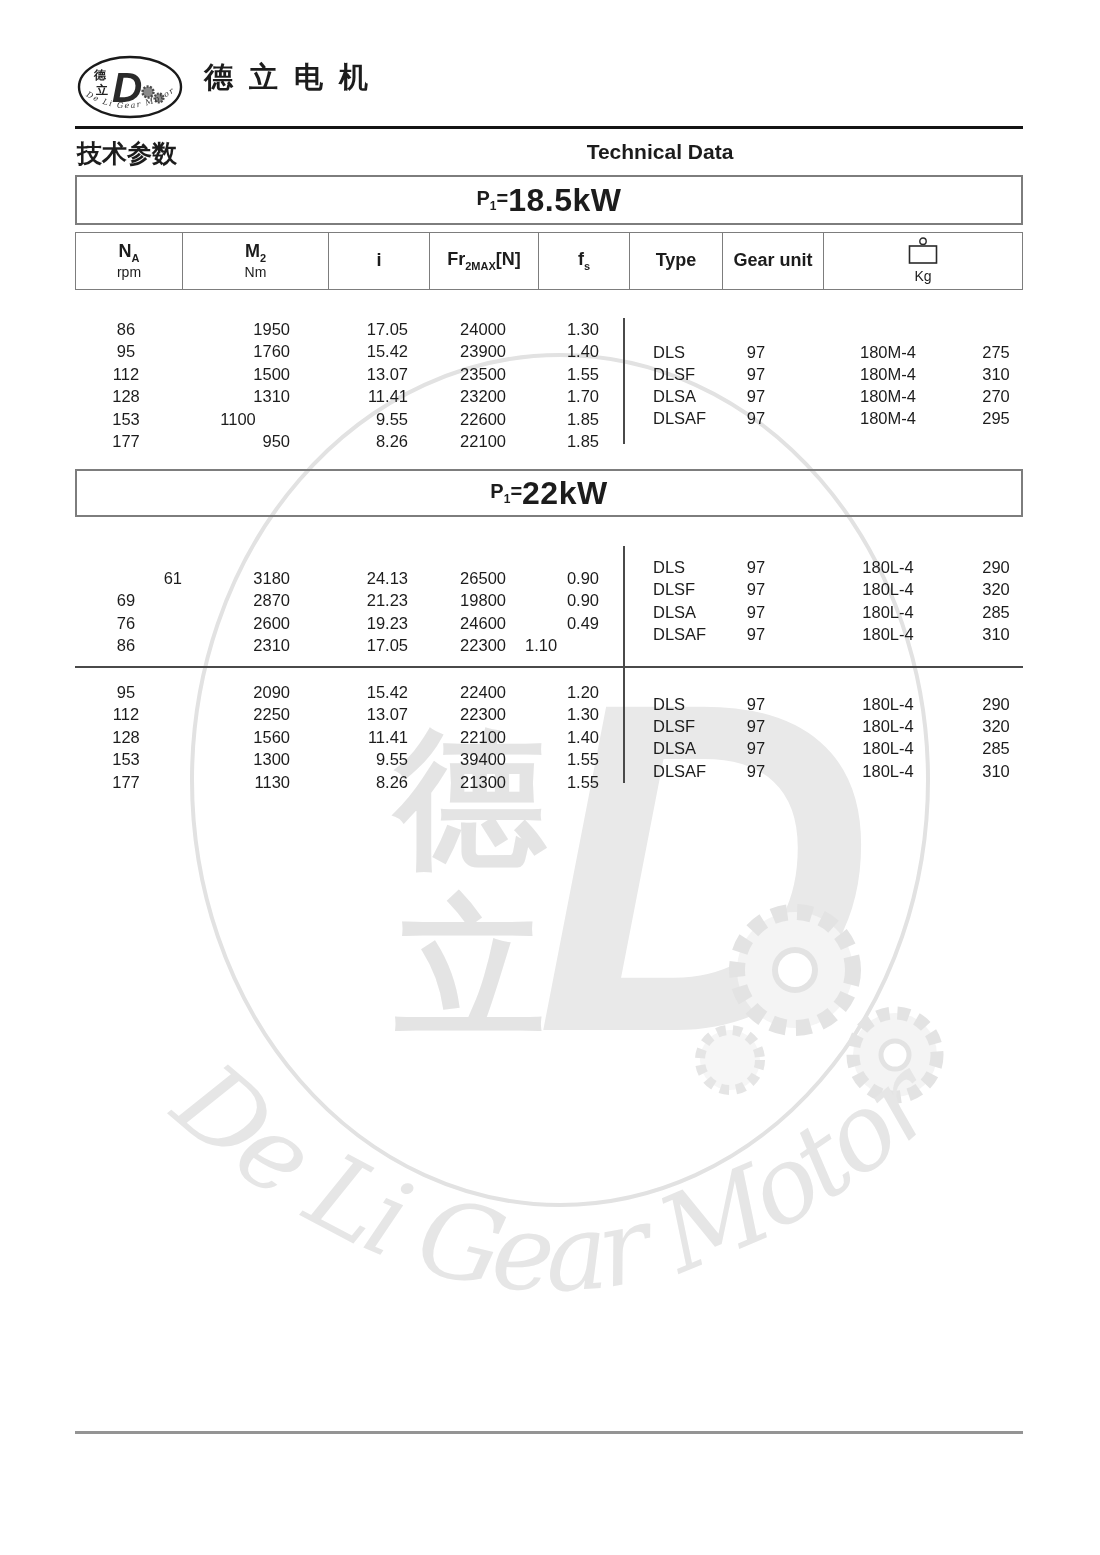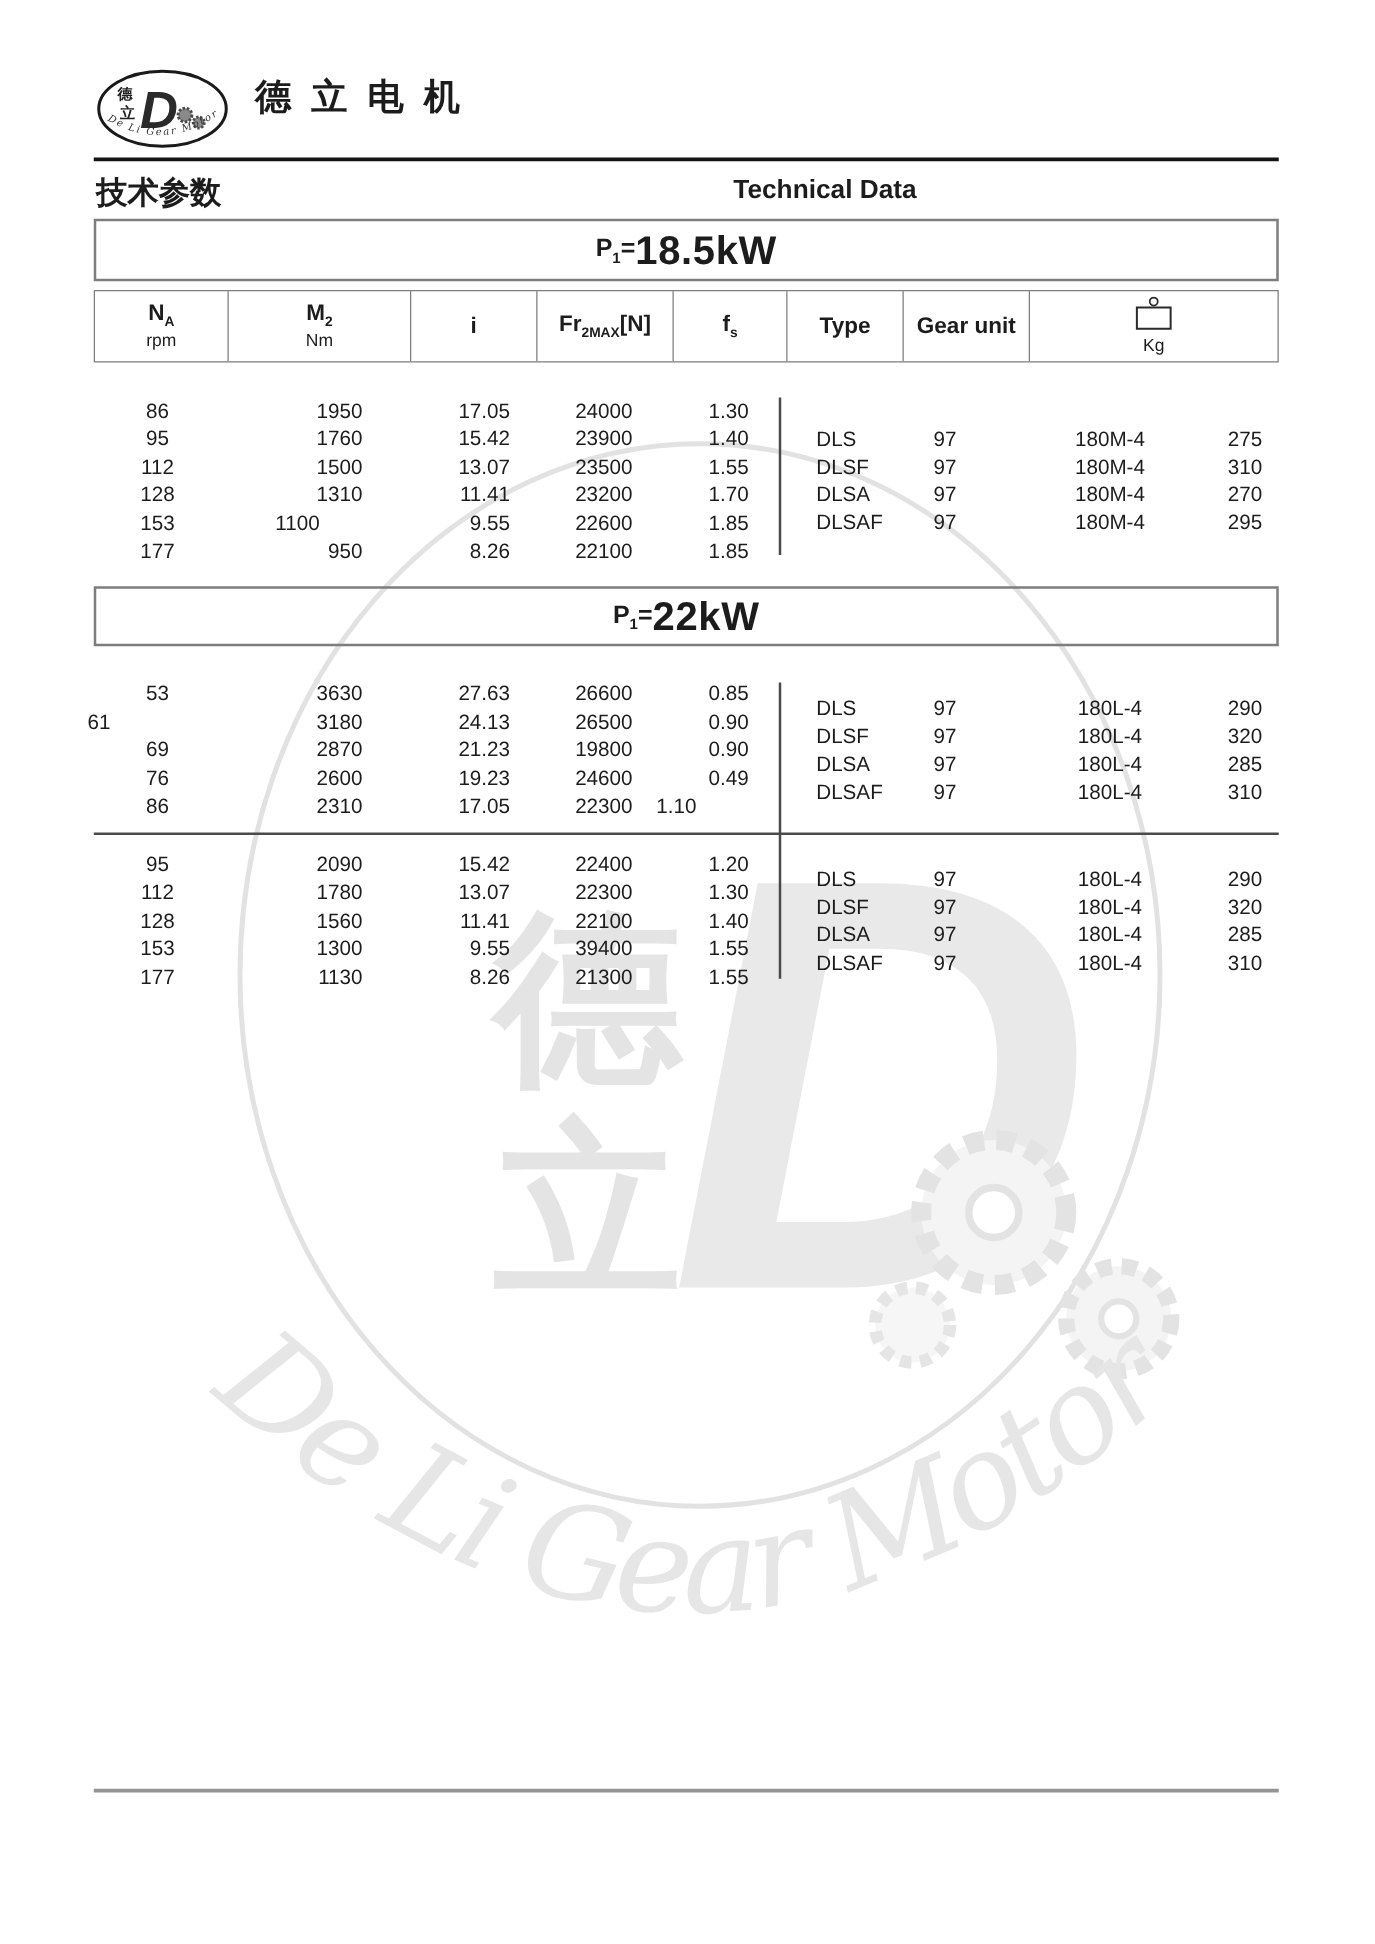--- a/index.html
+++ b/index.html
@@ -205,29 +205,22 @@
       <span class="dcell" style="left: 722px; width: 68px; text-align: center;">97</span>
       <span class="dcell" style="left: 834px; width: 108px; text-align: center;">180M-4</span>
       <span class="dcell" style="left: 962px; width: 68px; text-align: center;">270</span>
     </div>
     <div class="drow fg" style="top: 408.4px;">
       <span class="dcell" style="left: 653px; width: 90px; text-align: left;">DLSAF</span>
       <span class="dcell" style="left: 722px; width: 68px; text-align: center;">97</span>
       <span class="dcell" style="left: 834px; width: 108px; text-align: center;">180M-4</span>
       <span class="dcell" style="left: 962px; width: 68px; text-align: center;">295</span>
     </div>
-    <div class="drow fg" style="top: 545px;">
-      <span class="dcell" style="left: 70px; width: 112px; text-align: center;">53</span>
-      <span class="dcell" style="left: 186px; width: 104px; text-align: right;">3630</span>
-      <span class="dcell" style="left: 304px; width: 104px; text-align: right;">27.63</span>
-      <span class="dcell" style="left: 402px; width: 104px; text-align: right;">26600</span>
-      <span class="dcell" style="left: 525px; width: 74px; text-align: right;">0.85</span>
-    </div>
     <div class="drow fg" style="top: 567.5px;">
-      <span class="dcell" style="left: 70px; width: 112px; text-align: left;">61</span>
+      <span class="dcell" style="left: 70px; width: 112px; text-align: right;">61</span>
       <span class="dcell" style="left: 186px; width: 104px; text-align: right;">3180</span>
       <span class="dcell" style="left: 304px; width: 104px; text-align: right;">24.13</span>
       <span class="dcell" style="left: 402px; width: 104px; text-align: right;">26500</span>
       <span class="dcell" style="left: 525px; width: 74px; text-align: right;">0.90</span>
     </div>
     <div class="drow fg" style="top: 590px;">
       <span class="dcell" style="left: 70px; width: 112px; text-align: center;">69</span>
       <span class="dcell" style="left: 186px; width: 104px; text-align: right;">2870</span>
       <span class="dcell" style="left: 304px; width: 104px; text-align: right;">21.23</span>
       <span class="dcell" style="left: 402px; width: 104px; text-align: right;">19800</span>
@@ -273,21 +266,21 @@
     </div>
     <div class="drow fg" style="top: 682px;">
       <span class="dcell" style="left: 70px; width: 112px; text-align: center;">95</span>
       <span class="dcell" style="left: 186px; width: 104px; text-align: right;">2090</span>
       <span class="dcell" style="left: 304px; width: 104px; text-align: right;">15.42</span>
       <span class="dcell" style="left: 402px; width: 104px; text-align: right;">22400</span>
       <span class="dcell" style="left: 525px; width: 74px; text-align: right;">1.20</span>
     </div>
     <div class="drow fg" style="top: 704.4px;">
       <span class="dcell" style="left: 70px; width: 112px; text-align: center;">112</span>
-      <span class="dcell" style="left: 186px; width: 104px; text-align: right;">1780</span>
+      <span class="dcell" style="left: 186px; width: 104px; text-align: right;">2250</span>
       <span class="dcell" style="left: 304px; width: 104px; text-align: right;">13.07</span>
       <span class="dcell" style="left: 402px; width: 104px; text-align: right;">22300</span>
       <span class="dcell" style="left: 525px; width: 74px; text-align: right;">1.30</span>
     </div>
     <div class="drow fg" style="top: 726.8px;">
       <span class="dcell" style="left: 70px; width: 112px; text-align: center;">128</span>
       <span class="dcell" style="left: 186px; width: 104px; text-align: right;">1560</span>
       <span class="dcell" style="left: 304px; width: 104px; text-align: right;">11.41</span>
       <span class="dcell" style="left: 402px; width: 104px; text-align: right;">22100</span>
       <span class="dcell" style="left: 525px; width: 74px; text-align: right;">1.40</span>

